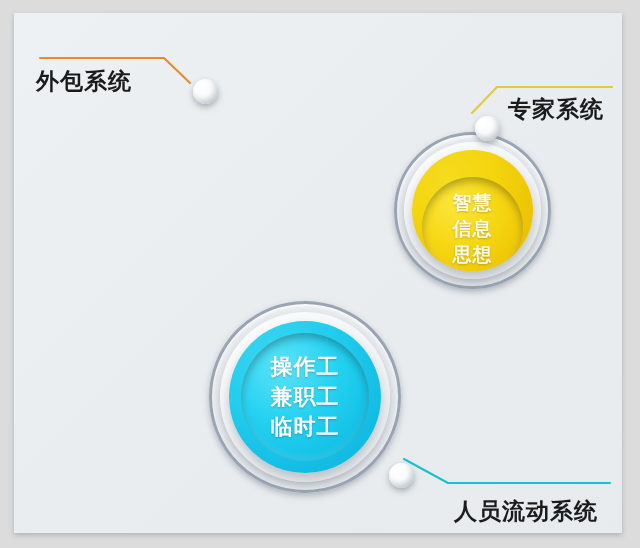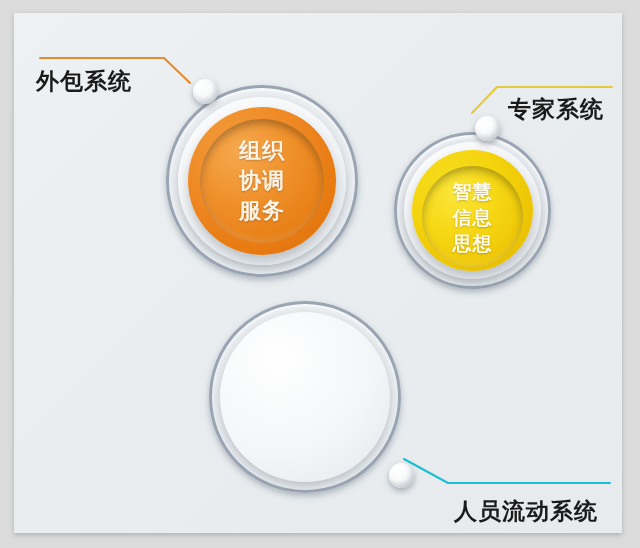--- a/index.html
+++ b/index.html
@@ -74,21 +74,21 @@
   #node-orange .disc-inner{left:12px;top:12px;width:124px;height:124px;
     background:radial-gradient(circle at 32% 26%,#f5a94f 0%,#f0912c 40%,#e77f15 75%,#dd760e 100%);}
   #node-orange .label-stack span{color:#fdf3e6;font-size:22px;line-height:30px;}
 
   
   #node-yellow{left:380px;top:119px;width:157px;height:157px;}
   #node-yellow .outer-ring{width:157px;height:157px;}
   #node-yellow .ring-pad{left:10px;top:10px;width:137px;height:137px;}
   #node-yellow .disc{left:18px;top:18px;width:121px;height:121px;
     background:radial-gradient(circle at 30% 24%,#f6dc1f 0%,#f4d40d 38%,#ecc405 72%,#e0b704 100%);}
-  #node-yellow .disc-inner{left:10px;top:16px;width:101px;height:101px;
+  #node-yellow .disc-inner{left:10px;top:27px;width:101px;height:101px;
     background:radial-gradient(circle at 32% 26%,#fbe63a 0%,#f6d713 42%,#eec605 78%,#e2b904 100%);}
   #node-yellow .label-stack span{color:#fffaea;font-size:19px;line-height:26px;}
 
   
   #node-cyan{left:195px;top:288px;width:192px;height:192px;}
   #node-cyan .outer-ring{width:192px;height:192px;}
   #node-cyan .ring-pad{left:11px;top:11px;width:170px;height:170px;}
   #node-cyan .disc{left:20px;top:20px;width:152px;height:152px;
     background:radial-gradient(circle at 30% 24%,#3ad6f0 0%,#22cdee 38%,#14bde4 72%,#0fb0da 100%);}
   #node-cyan .disc-inner{left:12px;top:12px;width:128px;height:128px;
@@ -137,51 +137,47 @@
     </svg>
 
     <svg class="leader" style="left:0;top:0;width:608px;height:520px;">
       <polyline points="598,74 483,74 458,100" fill="none" stroke="#e3c93c" stroke-width="2.1" stroke-linecap="round" stroke-linejoin="round"></polyline>
     </svg>
 
     <svg class="leader" style="left:0;top:0;width:608px;height:520px;">
       <polyline points="596,470 434,470 390,446" fill="none" stroke="#1bbfd4" stroke-width="2.1" stroke-linecap="round" stroke-linejoin="round"></polyline>
     </svg>
 
-    <div class="node" id="node-orange">
-      <div class="outer-ring"></div>
-      <div class="ring-pad"></div>
-      <div class="disc">
-        <div class="disc-inner">
-          <div class="label-stack">
-            <span>组织</span>
-            <span>协调</span>
-            <span>服务</span>
-          </div>
-        </div>
-      </div>
-    </div>
 
     <div class="node" id="node-yellow">
       <div class="outer-ring"></div>
       <div class="ring-pad"></div>
       <div class="disc">
         <div class="disc-inner">
           <div class="label-stack">
             <span>智慧</span>
             <span>信息</span>
             <span>思想</span>
           </div>
         </div>
       </div>
     </div>
 
     <div class="node" id="node-cyan">
       <div class="outer-ring"></div>
       <div class="ring-pad"></div>
+      <div class="disc">
+        <div class="disc-inner">
+          <div class="label-stack">
+            <span>操作工</span>
+            <span>兼职工</span>
+            <span>临时工</span>
+          </div>
+        </div>
+      </div>
     </div>
 
     <div class="knob" id="knob-orange"></div>
     <div class="knob" id="knob-yellow"></div>
     <div class="knob" id="knob-cyan"></div>
 
     <div class="callout" id="callout-outsourcing">
       <div class="callout-text">外包系统</div>
     </div>
 

